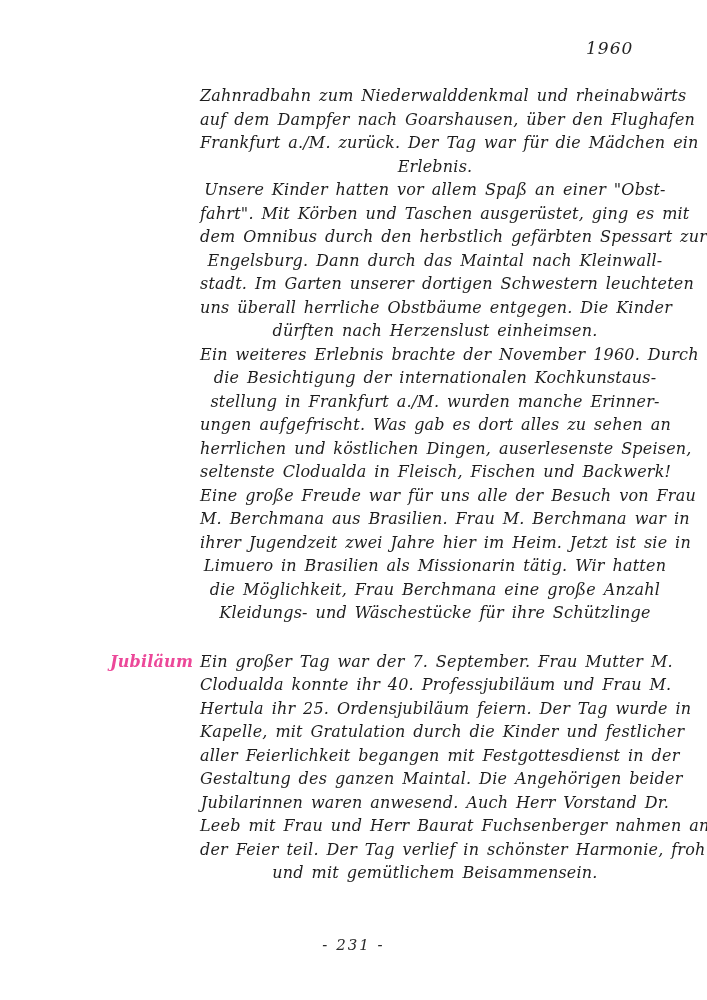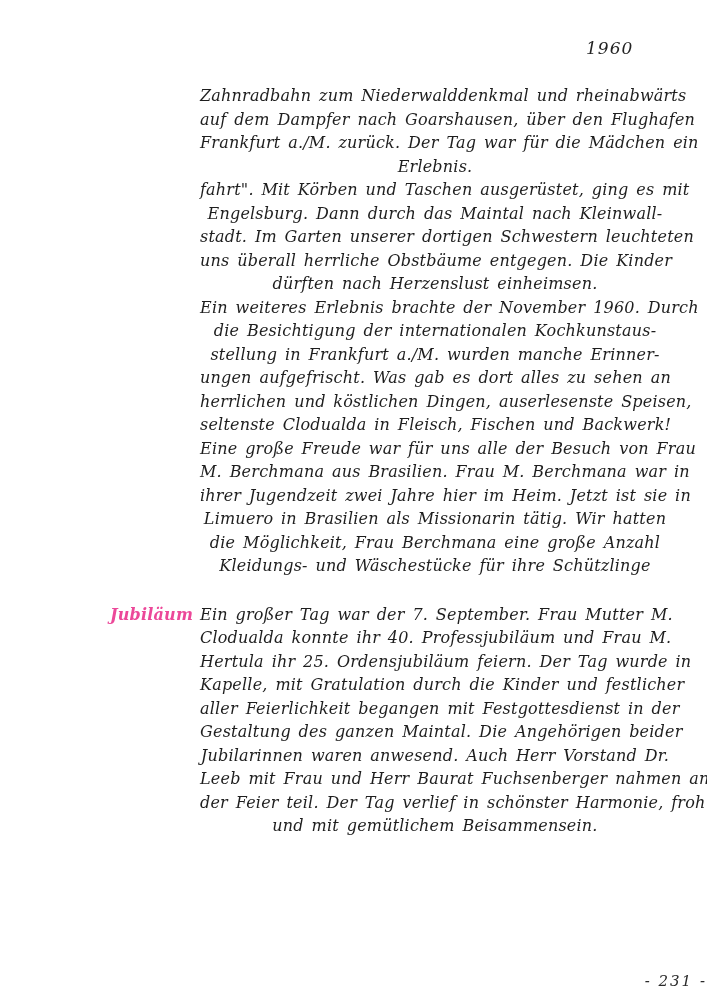--- a/index.html
+++ b/index.html
@@ -57,45 +57,46 @@
     line-height: 23.5px;
     letter-spacing: 0.2px;
     word-spacing: 2.5px;
     white-space: nowrap;
   }
   .footer {
     position: absolute;
     top: 936px;
     left: 0;
     width: 707px;
-    text-align: right;
+    text-align: center;
     font-size: 15px;
     letter-spacing: 2px;
     color: #2a2a2a;
-    margin-top: 36px;
   }
 </style>
 </head>
 <body>
 
 <div class="page">
 
   <div class="year">1960</div>
 
   <div class="content">
 
     <div class="section">
       <div class="para">
           <div class="line">Zahnradbahn zum Niederwalddenkmal und rheinabwärts</div>
           <div class="line">auf dem Dampfer nach Goarshausen, über den Flughafen</div>
           <div class="line">Frankfurt a./M. zurück. Der Tag war für die Mädchen ein</div>
           <div class="line">Erlebnis.</div>
         </div>
       <div class="para">
+          <div class="line">Unsere Kinder hatten vor allem Spaß an einer "Obst-</div>
           <div class="line">fahrt". Mit Körben und Taschen ausgerüstet, ging es mit</div>
+          <div class="line">dem Omnibus durch den herbstlich gefärbten Spessart zur</div>
           <div class="line">Engelsburg. Dann durch das Maintal nach Kleinwall-</div>
           <div class="line">stadt. Im Garten unserer dortigen Schwestern leuchteten</div>
           <div class="line">uns überall herrliche Obstbäume entgegen. Die Kinder</div>
           <div class="line">dürften nach Herzenslust einheimsen.</div>
         </div>
       <div class="para">
           <div class="line">Ein weiteres Erlebnis brachte der November 1960. Durch</div>
           <div class="line">die Besichtigung der internationalen Kochkunstaus-</div>
           <div class="line">stellung in Frankfurt a./M. wurden manche Erinner-</div>
           <div class="line">ungen aufgefrischt. Was gab es dort alles zu sehen an</div>

